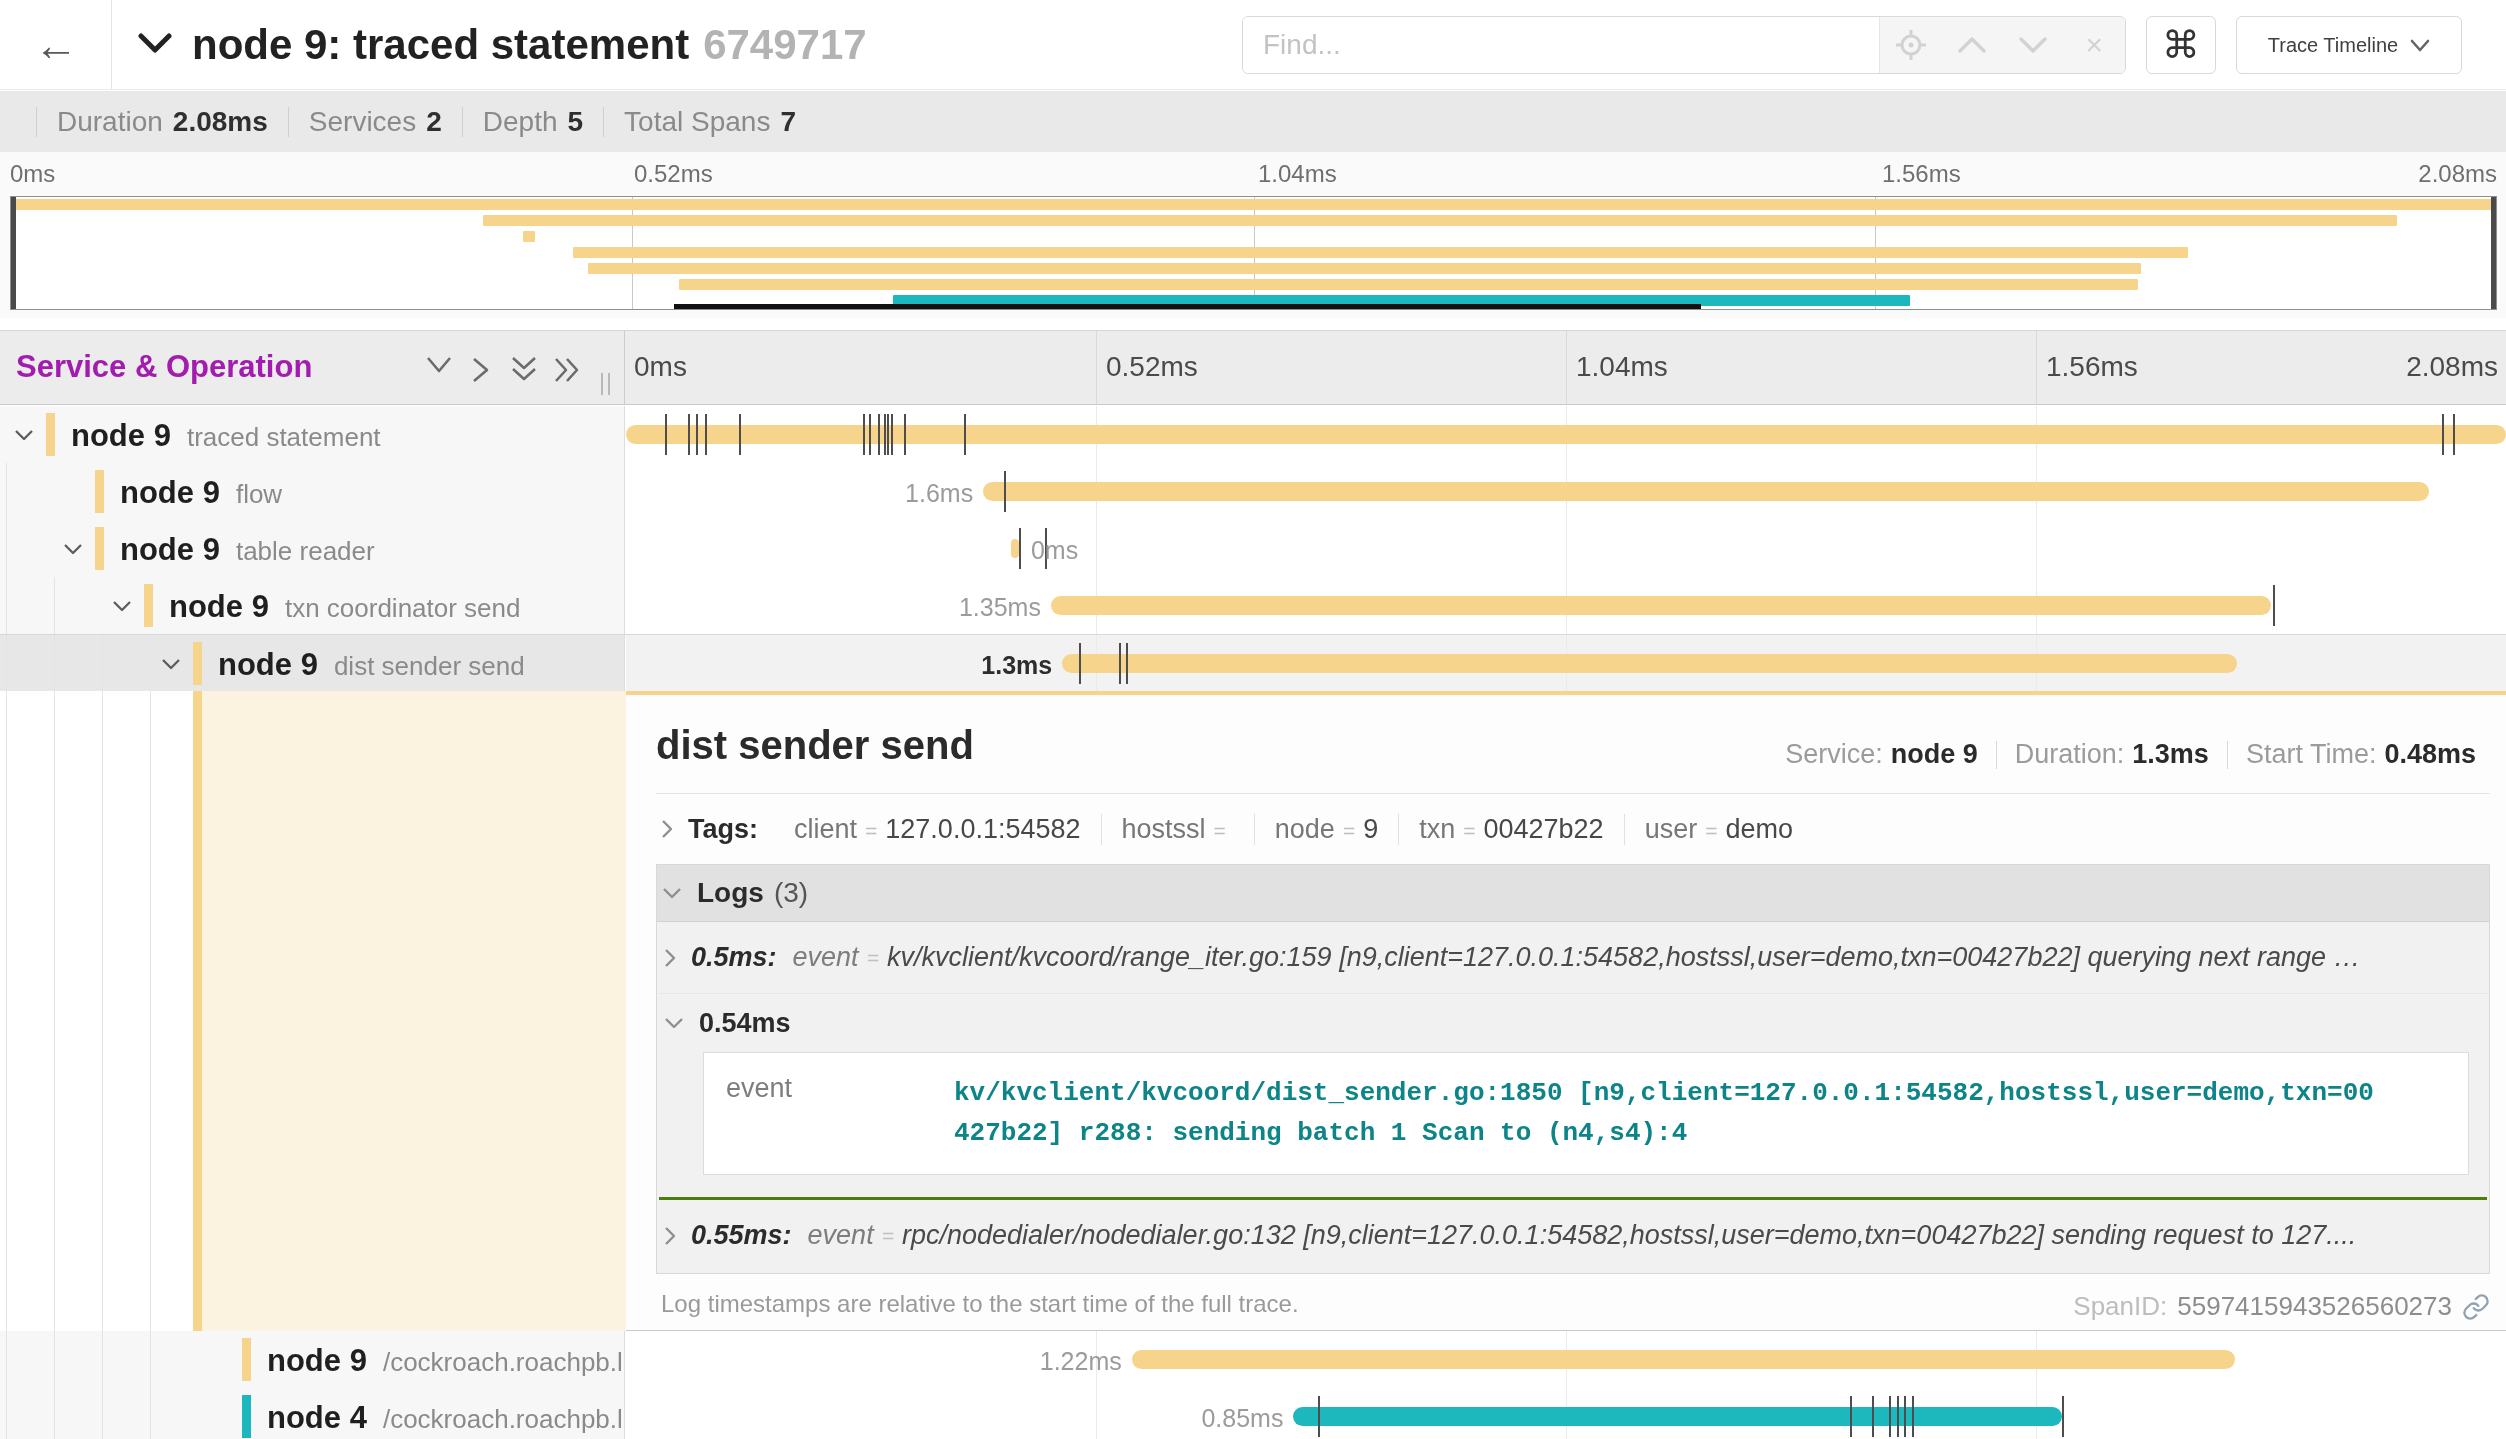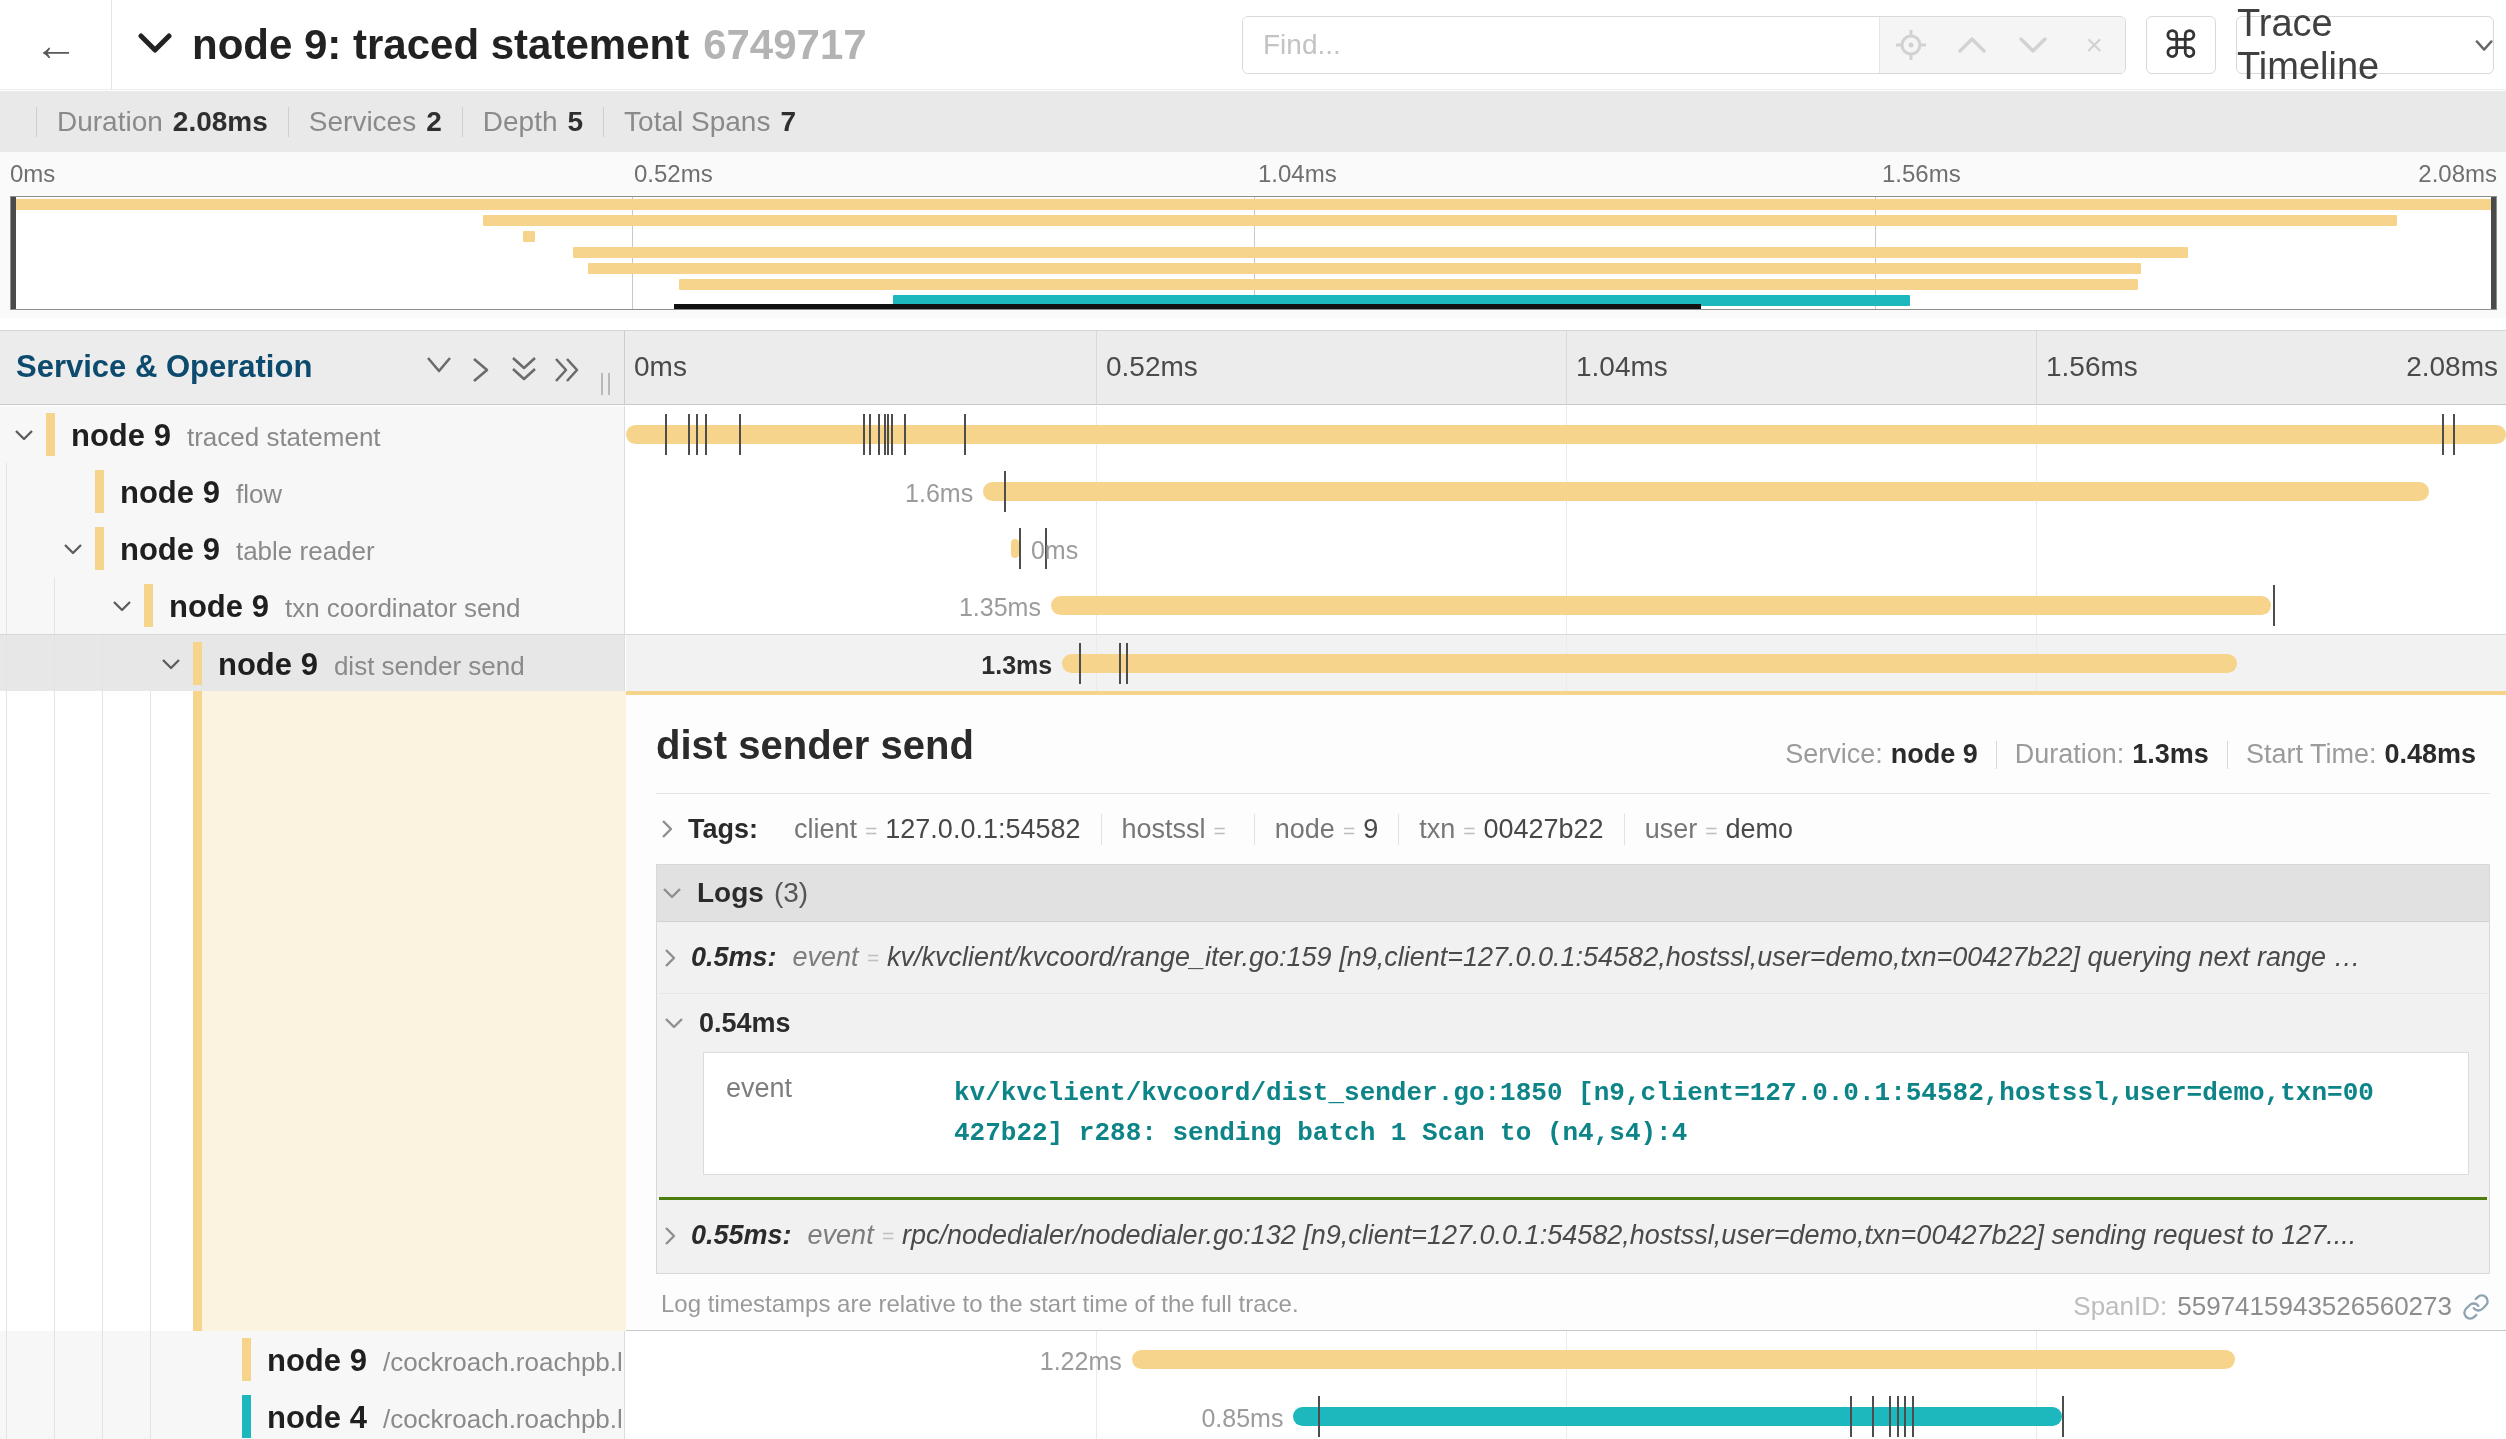--- a/index.html
+++ b/index.html
@@ -20,22 +20,22 @@
   #find-input { flex:1 1 auto; border:0; outline:none; font-size:28px; padding:0 20px;
     color:#444; font-family:inherit; background:#fff; }
   #find-input::placeholder { color:#c3c3c3; }
   #find-suffix { width:246px; background:#f5f5f5; border-left:1px solid #e6e6e6;
     display:flex; align-items:center; justify-content:space-around; }
   .suffix-ic { width:40px; height:40px; display:flex; align-items:center; justify-content:center;
     color:#d2d2d2; font-size:30px; cursor:pointer; }
   #kbd-btn { position:absolute; left:2146px; top:16px; width:70px; height:58px; border:1px solid #d9d9d9;
     border-radius:6px; background:#fff; font-size:38px; color:#333; display:flex; align-items:center;
     justify-content:center; cursor:pointer; }
-  #view-btn { position:absolute; left:2236px; top:16px; width:258px; height:58px; border:1px solid #d9d9d9;
-    border-radius:6px; background:#fff; font-size:38px; color:#404040; display:flex; align-items:center;
+  #view-btn { position:absolute; left:2236px; top:16px; width:226px; height:58px; border:1px solid #d9d9d9;
+    border-radius:6px; background:#fff; font-size:20px; color:#404040; display:flex; align-items:center;
     justify-content:center; gap:12px; cursor:pointer; }
 
   
   #summary { position:absolute; left:0; top:91px; width:2506px; height:61px; background:#e9e9e9;
     display:flex; align-items:center; padding-left:16px; font-size:28px; color:#8a8a8a; }
   .stat { display:flex; align-items:center; }
   .stat b { color:#2f2f2f; margin-left:10px; font-weight:700; }
   .stat .dim { color:#b0b0b0; font-weight:700; }
   .stat-sep { width:1px; height:30px; background:#cfcfcf; margin:0 20px; }
 
@@ -46,21 +46,21 @@
     border:1px solid #8f8f8f; }
   .mm-grid { position:absolute; top:0; bottom:0; width:1px; background:#9b9b9b; opacity:.55; }
   .mm-handle { position:absolute; top:0; bottom:0; width:5px; background:#4a4a4a; cursor:ew-resize; }
   .mm-bar { position:absolute; height:11px; border-radius:1px; }
   #mm-scrub { position:absolute; height:5px; bottom:0; background:#111; }
 
   
   #grid-header { position:absolute; left:0; top:330px; width:2506px; height:75px; background:#ececec;
     border-top:1px solid #d6d6d6; border-bottom:1px solid #c9c9c9; }
   #gh-left { position:absolute; left:0; top:0; width:625px; height:100%; border-right:1px solid #cccccc; }
-  #gh-title { position:absolute; left:16px; top:18px; font-size:31px; font-weight:700; color:#0c4a6e; }
+  #gh-title { position:absolute; left:16px; top:18px; font-size:31px; font-weight:700; color:#a21caf; }
   .gh-ic { position:absolute; top:24px; color:#6b6b6b; cursor:pointer; }
   #gh-grip { position:absolute; left:601px; top:42px; display:flex; gap:5px; cursor:col-resize; }
   #gh-grip i { display:block; width:2px; height:22px; background:#b9b9b9; }
   #gh-right { position:absolute; left:626px; top:0; right:0; height:100%; }
   .tick-label { position:absolute; top:20px; font-size:28px; color:#4a4a4a; }
   .gh-grid { position:absolute; top:0; bottom:0; width:1px; background:#d9d9d9; }
 
   
   #rows { position:absolute; left:0; top:406px; width:2506px; height:1033px; }
   .srow { position:absolute; left:0; width:2506px; height:57px; cursor:pointer; }

